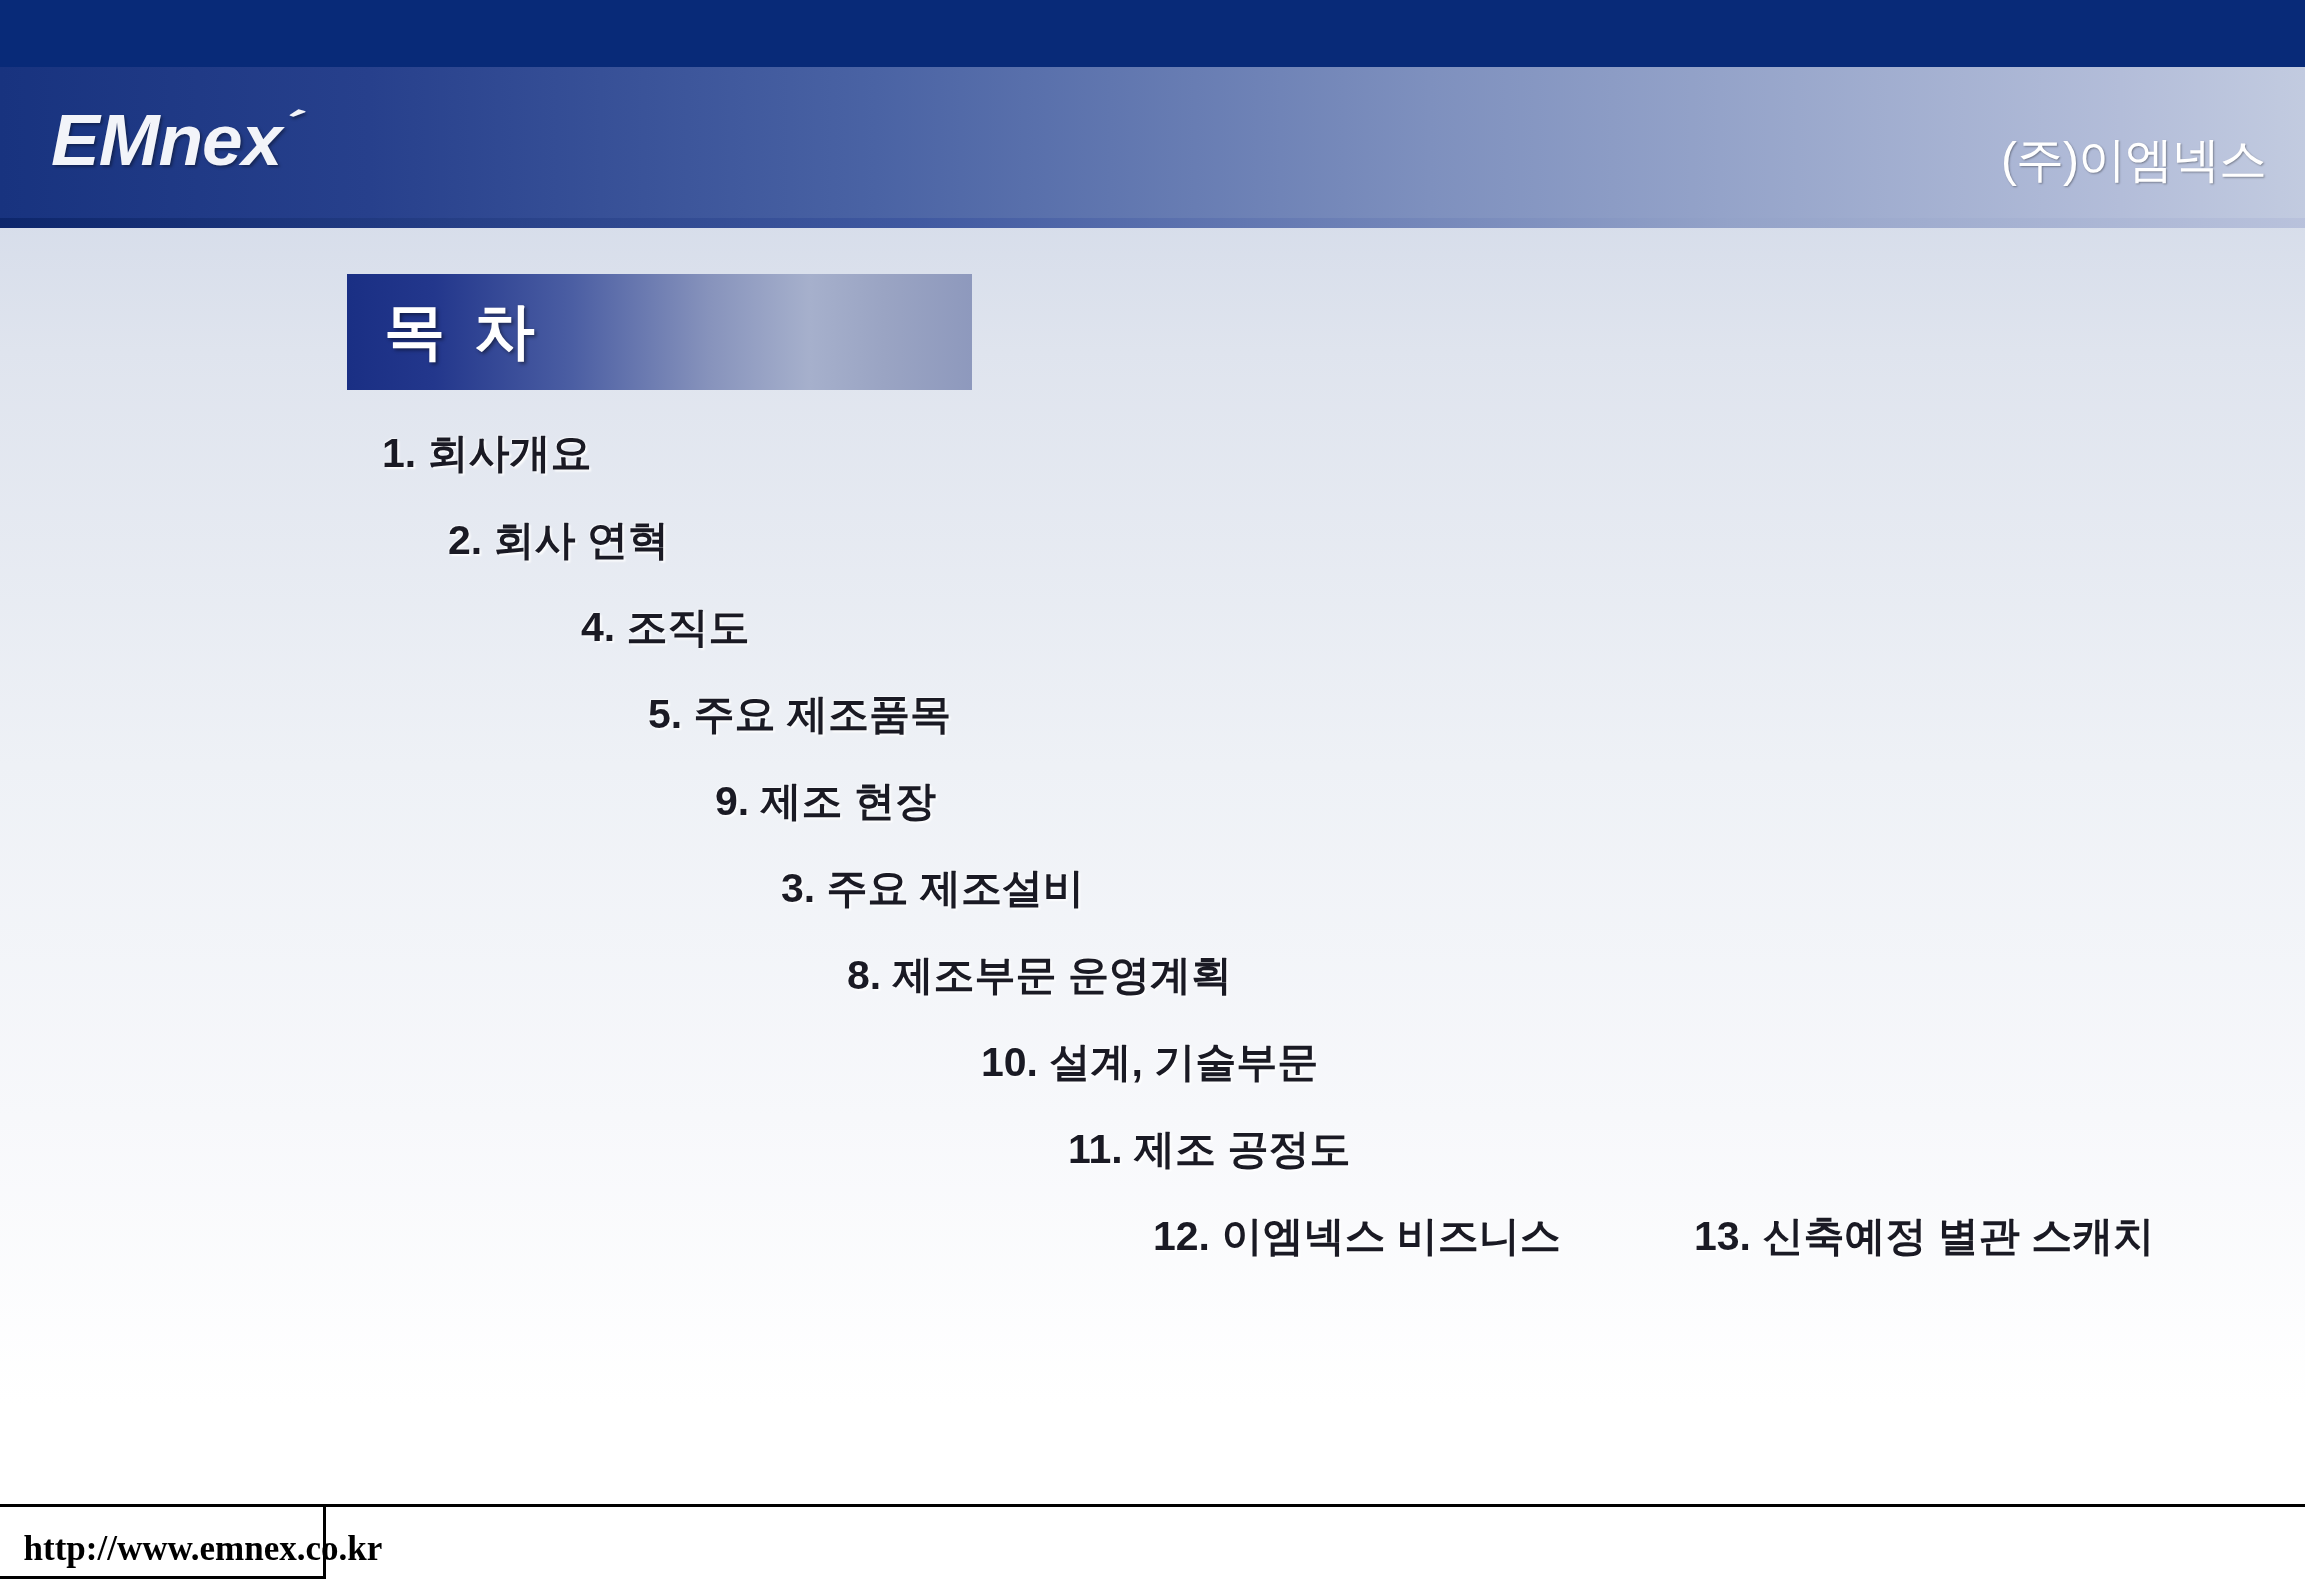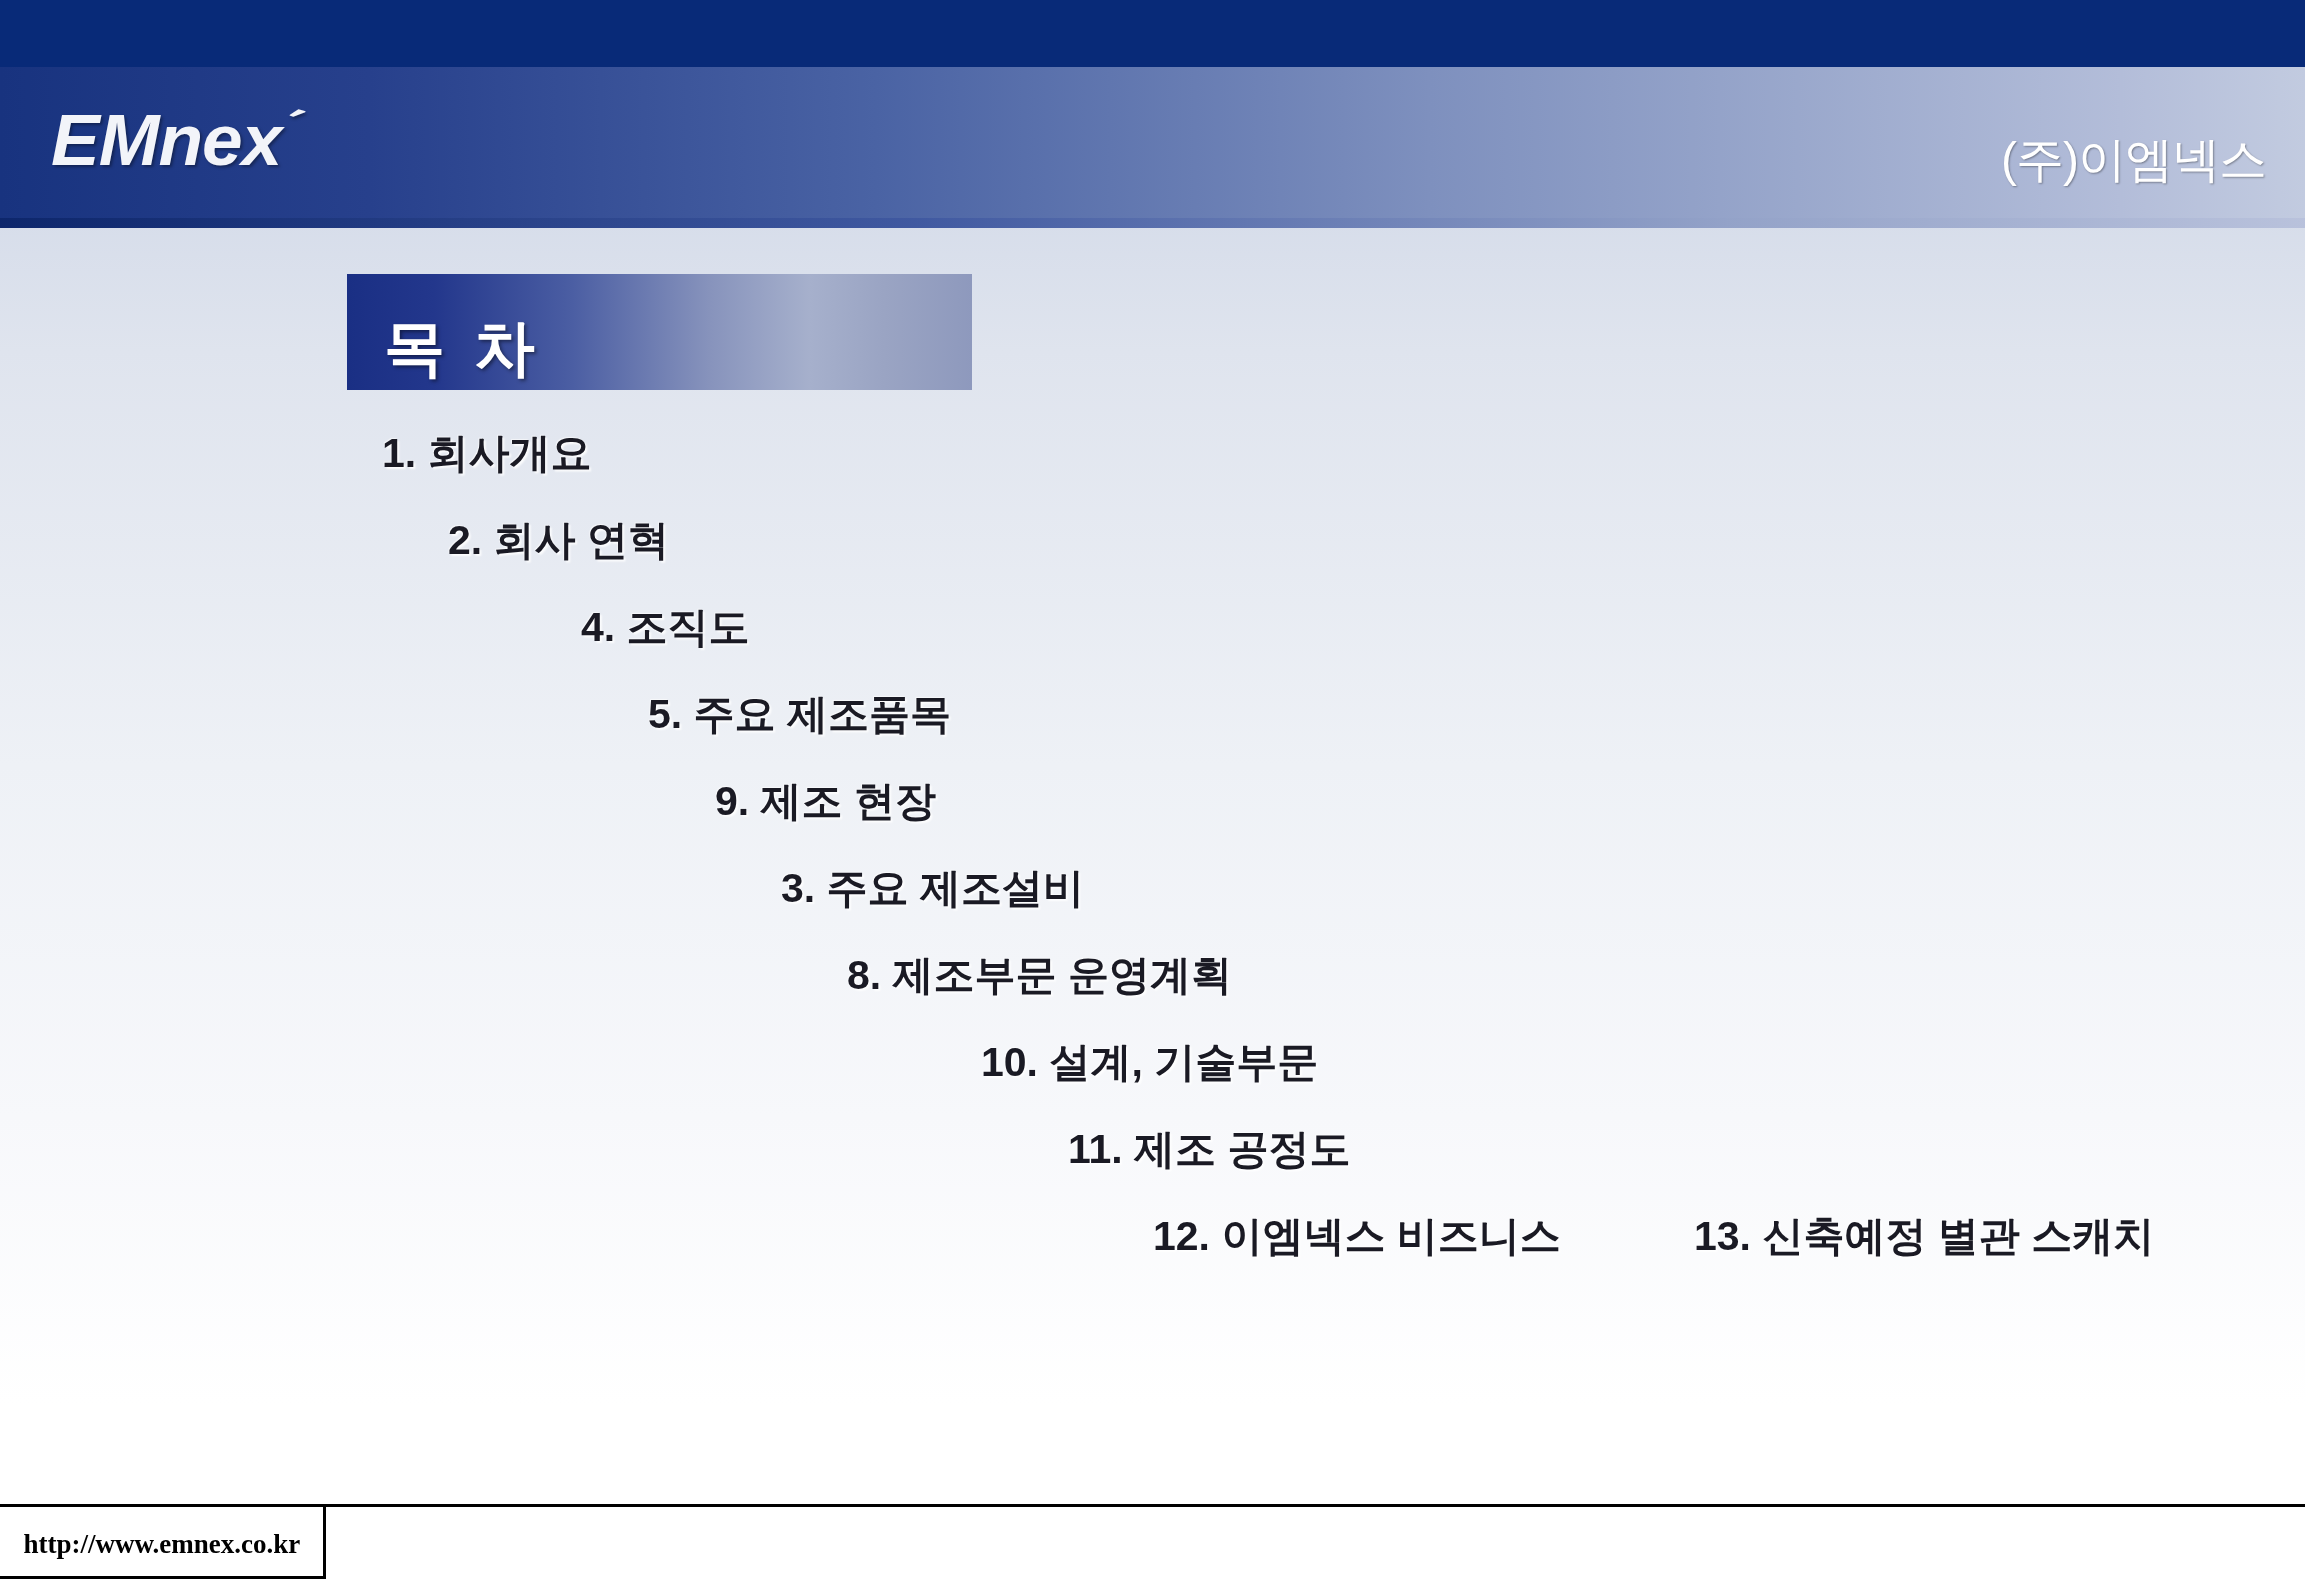--- a/index.html
+++ b/index.html
@@ -80,21 +80,21 @@
 
   
   .title-box {
     position: absolute;
     left: 347px;
     top: 274px;
     width: 625px;
     height: 116px;
     background: linear-gradient(to right, #1a2f84 0%, #23378c 14%, #4b5ea3 36%, #8793bc 58%, #a6b0cc 74%, #9aa4c3 86%, #8e99bd 100%);
     display: flex;
-    align-items: flex-end;
+    align-items: center;
   }
   .title-text {
     margin-left: 37px;
     font-size: 61px;
     font-weight: bold;
     color: #ffffff;
     letter-spacing: 5.9px;
     text-shadow: 2px 2px 3.9px rgba(0,0,0,.45);
   }
 
@@ -129,21 +129,21 @@
     left: 0;
     top: 1504px;
     width: 2305px;
     height: 3px;
     background: #000000;
   }
   .footer-url {
     position: absolute;
     left: 23.6px;
     top: 1529px;
-    font-size: 27px;
+    font-size: 35px;
     font-weight: bold;
     color: #000000;
     font-family: "Liberation Serif", serif;
   }
   .footer-rule-bottom {
     position: absolute;
     left: 0;
     top: 1576px;
     width: 325px;
     height: 3px;

